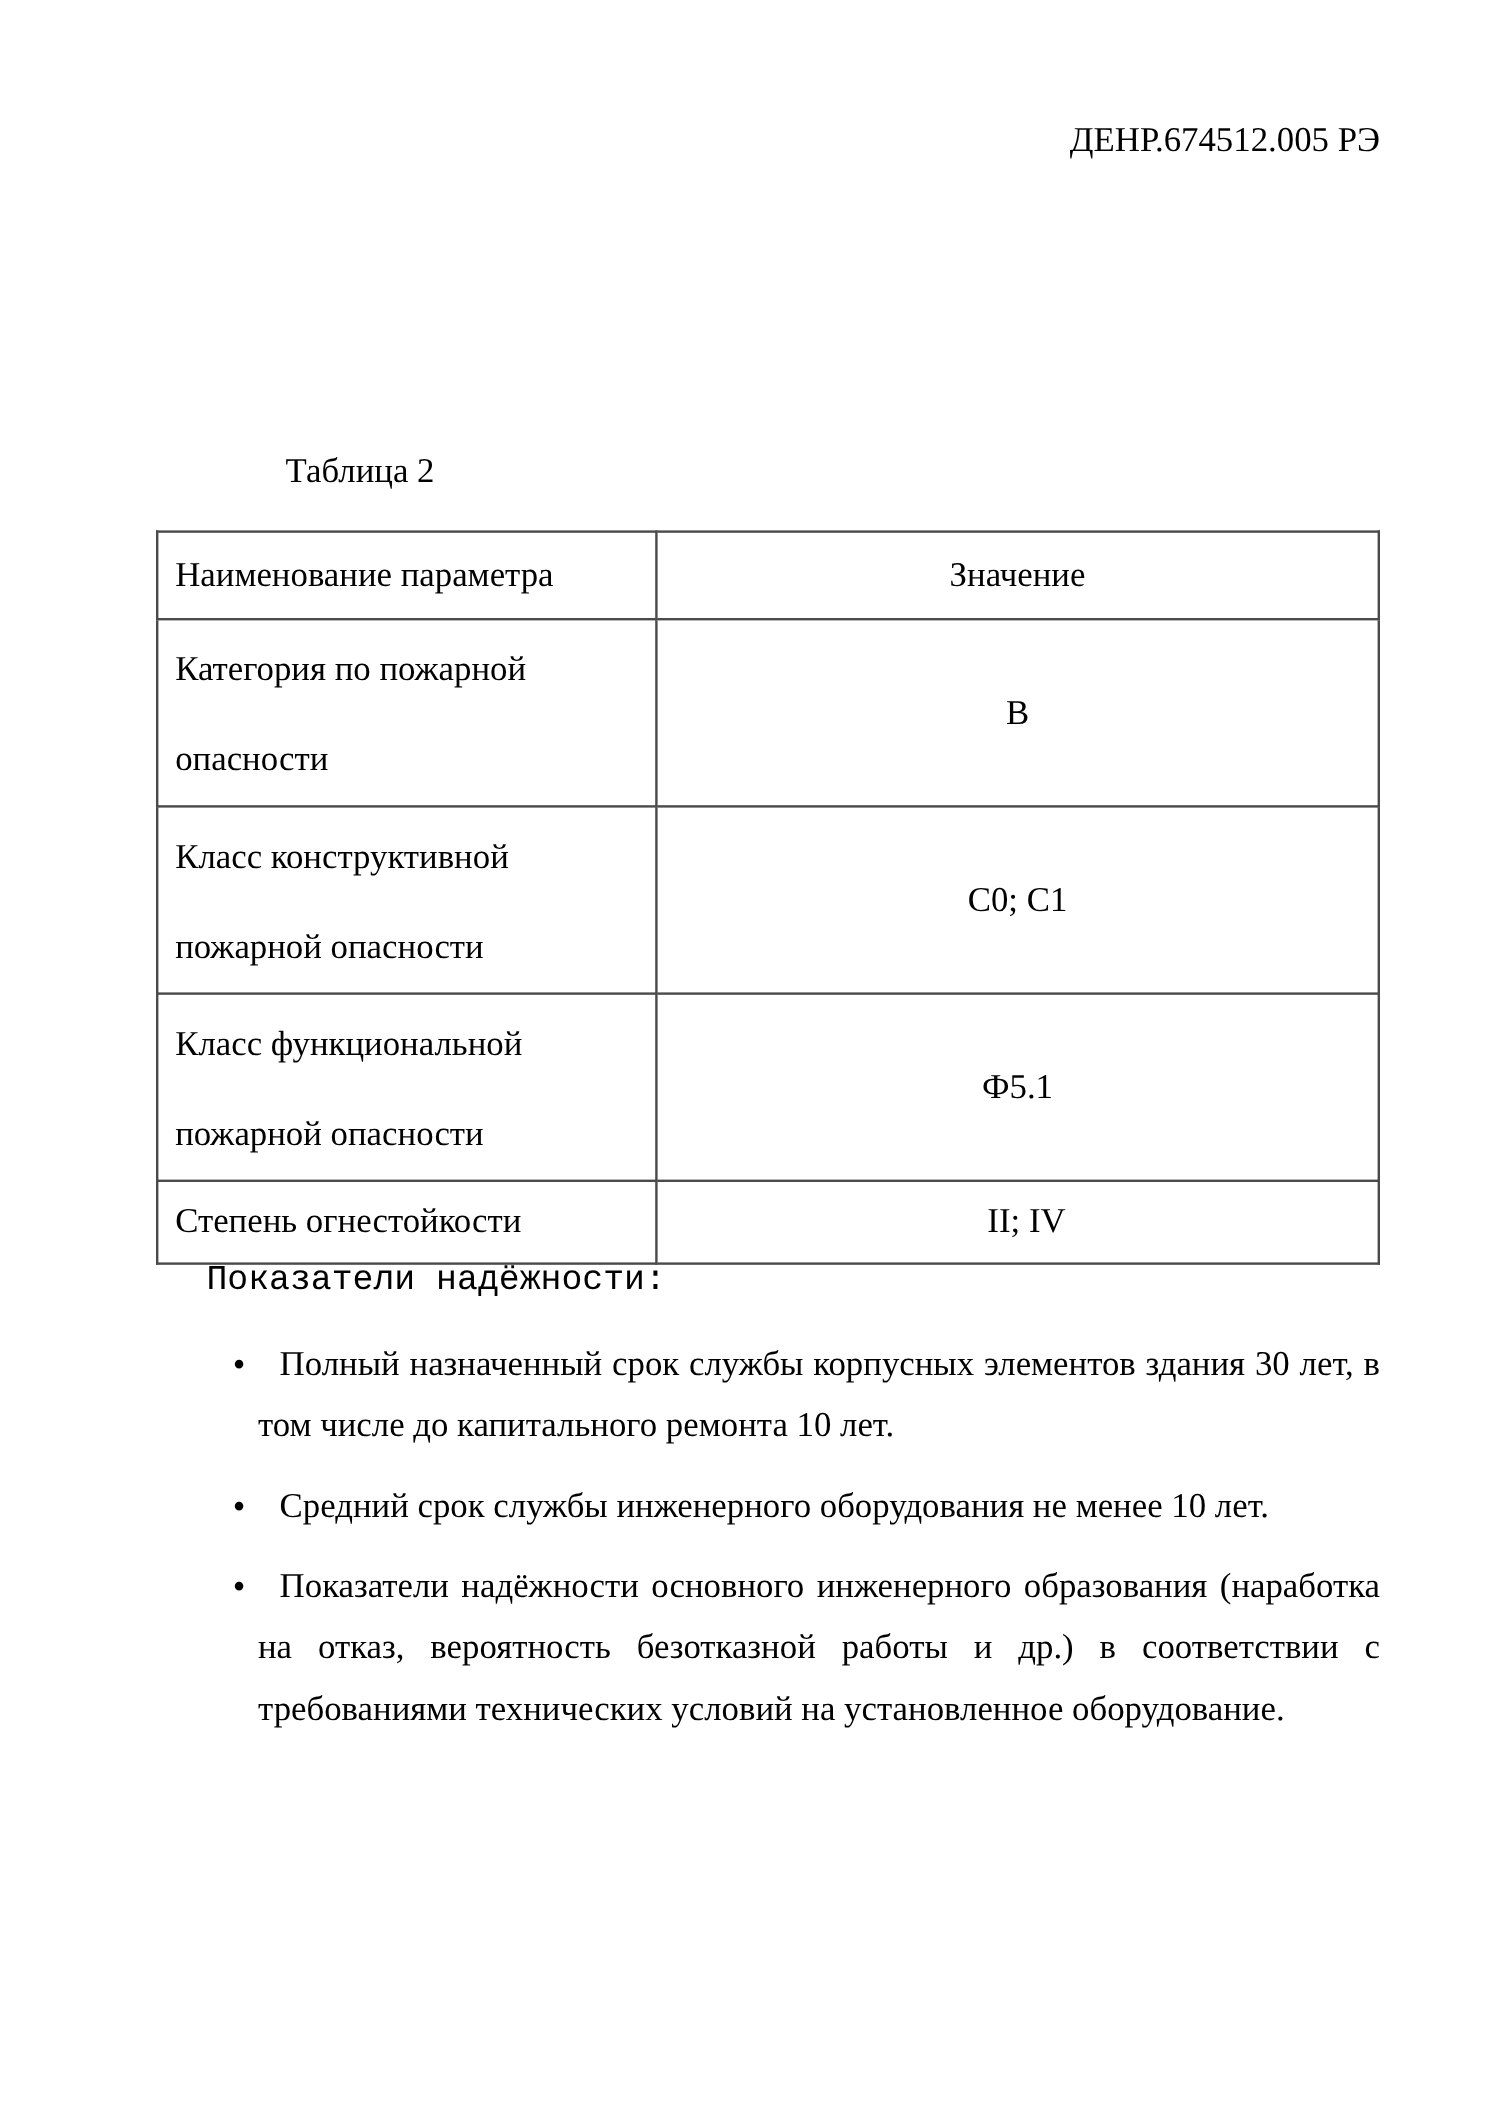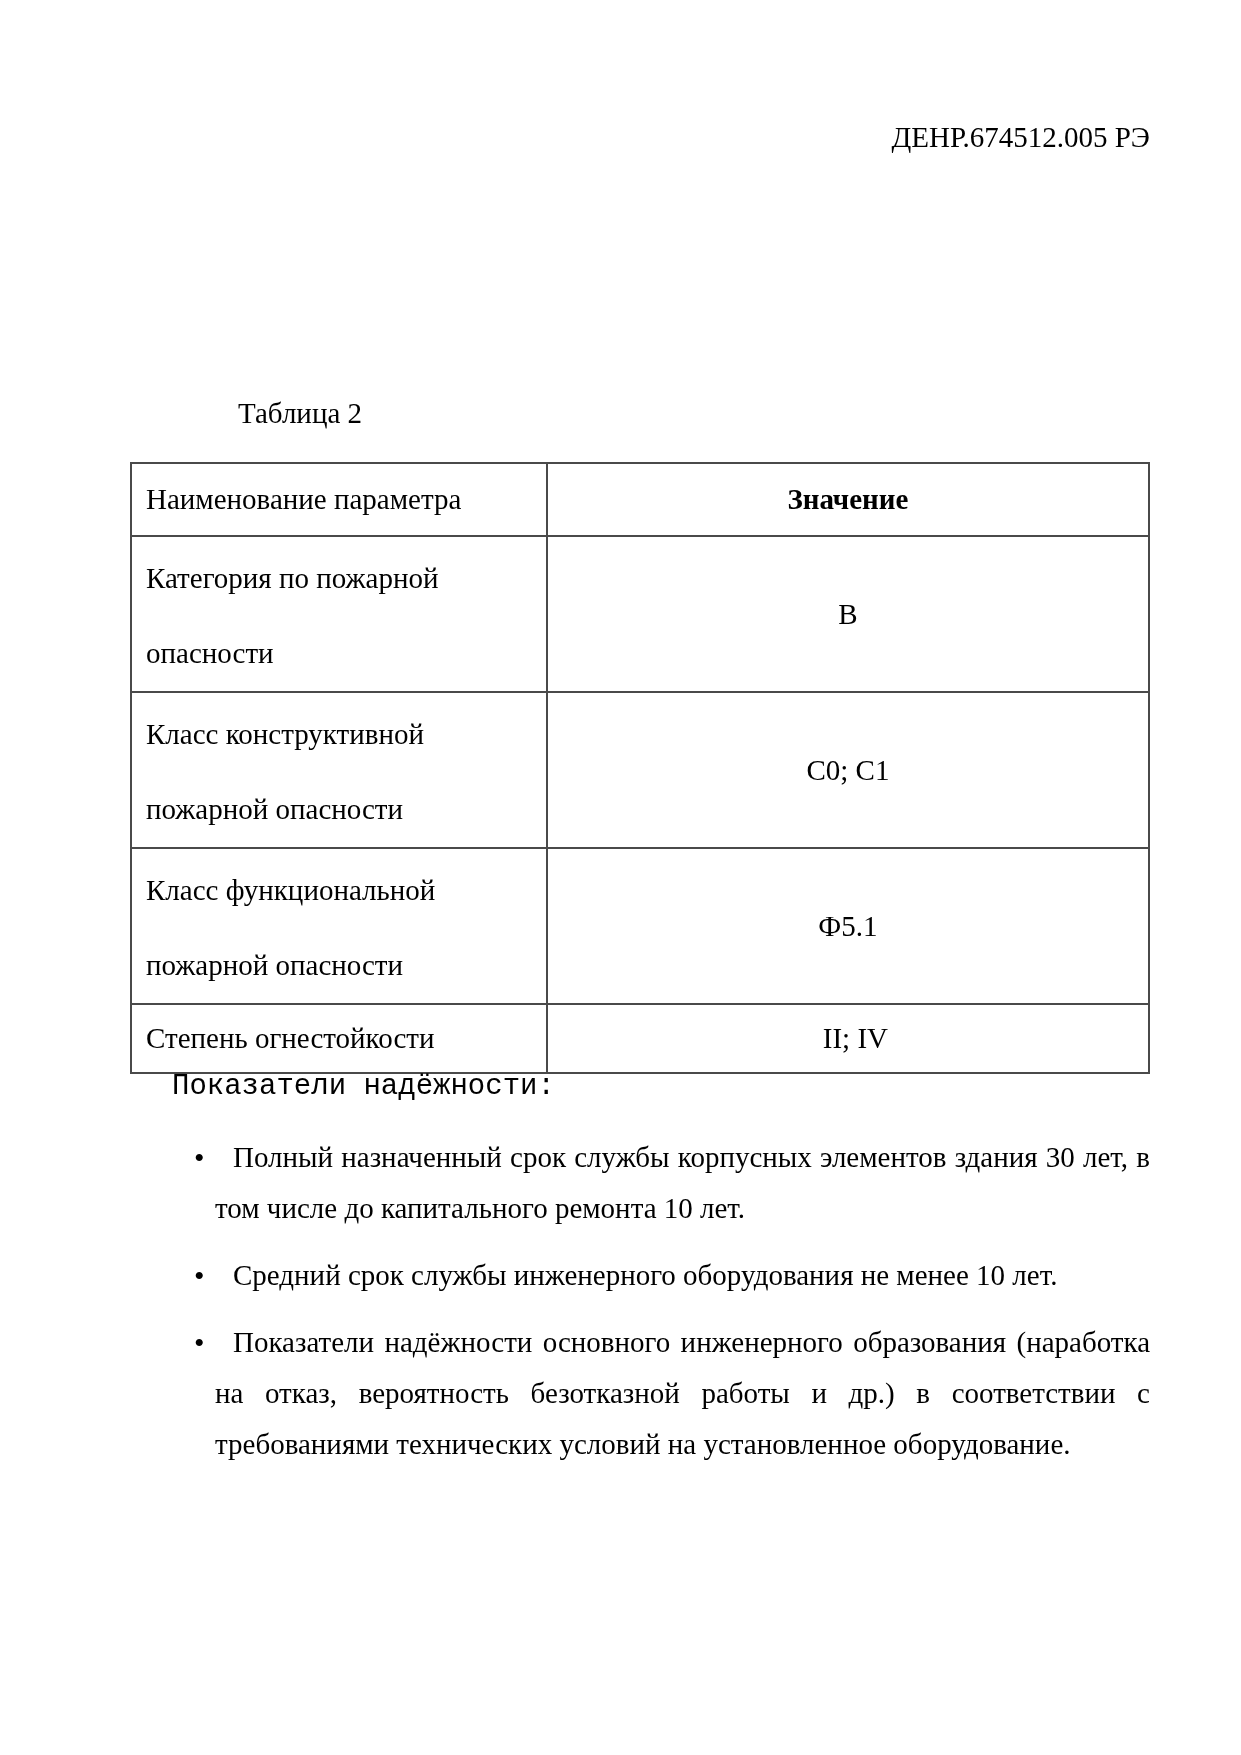--- a/index.html
+++ b/index.html
@@ -8,21 +8,20 @@
     background: #ffffff;
   }
   .page {
     position: relative;
     width: 1241px;
     height: 1501px;
     background: #ffffff;
     font-family: "Liberation Serif", "DejaVu Serif", serif;
     color: #000000;
     overflow: hidden;
-    margin-top: 20px;
   }
   .header-code {
     position: absolute;
     top: 100px;
     left: 130px;
     width: 1020px;
     text-align: right;
     font-size: 29px;
     line-height: 34px;
     white-space: nowrap;
@@ -54,21 +53,21 @@
     table-layout: fixed;
     font-size: 29px;
   }
   .params-table th,
   .params-table td {
     border: 2px solid #4a4a4a;
     padding: 0;
     font-weight: normal;
   }
   .params-table .col-param { width: 40%; }
-  .params-table .col-value { width: 60%; font-weight: bold; }
+  .params-table .col-value { width: 60%; }
   .params-table th.col-param {
     height: 71px;
     text-align: left;
     vertical-align: middle;
     padding-left: 14px;
   }
   .params-table th.col-value {
     height: 71px;
     text-align: center;
     vertical-align: middle;

